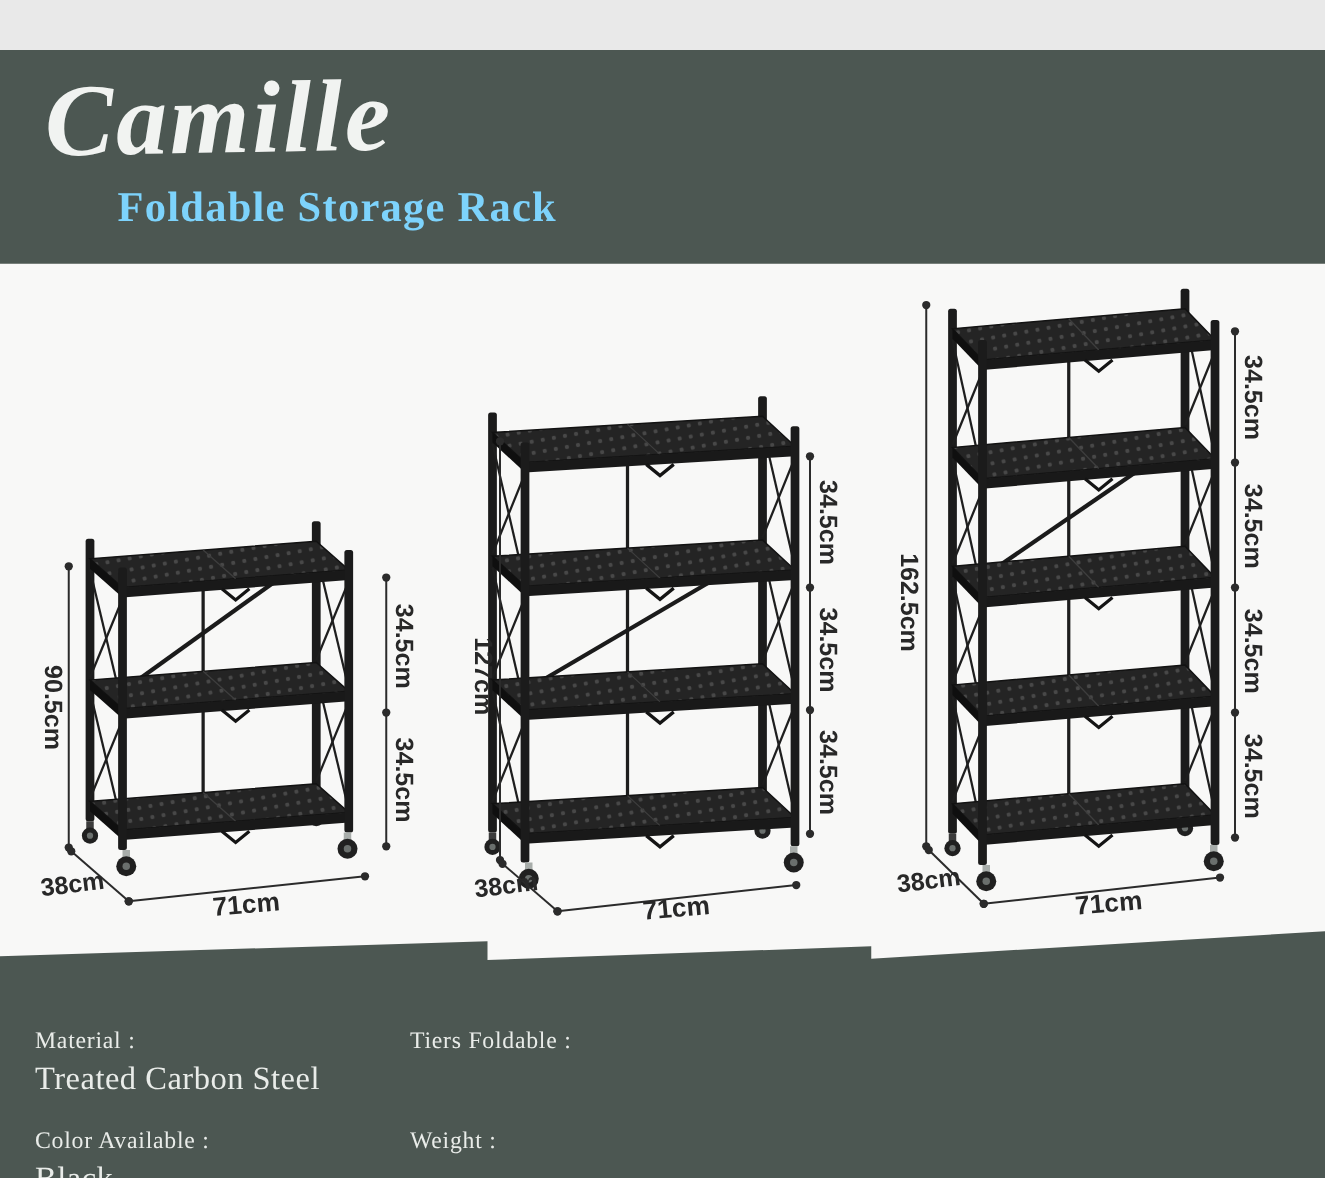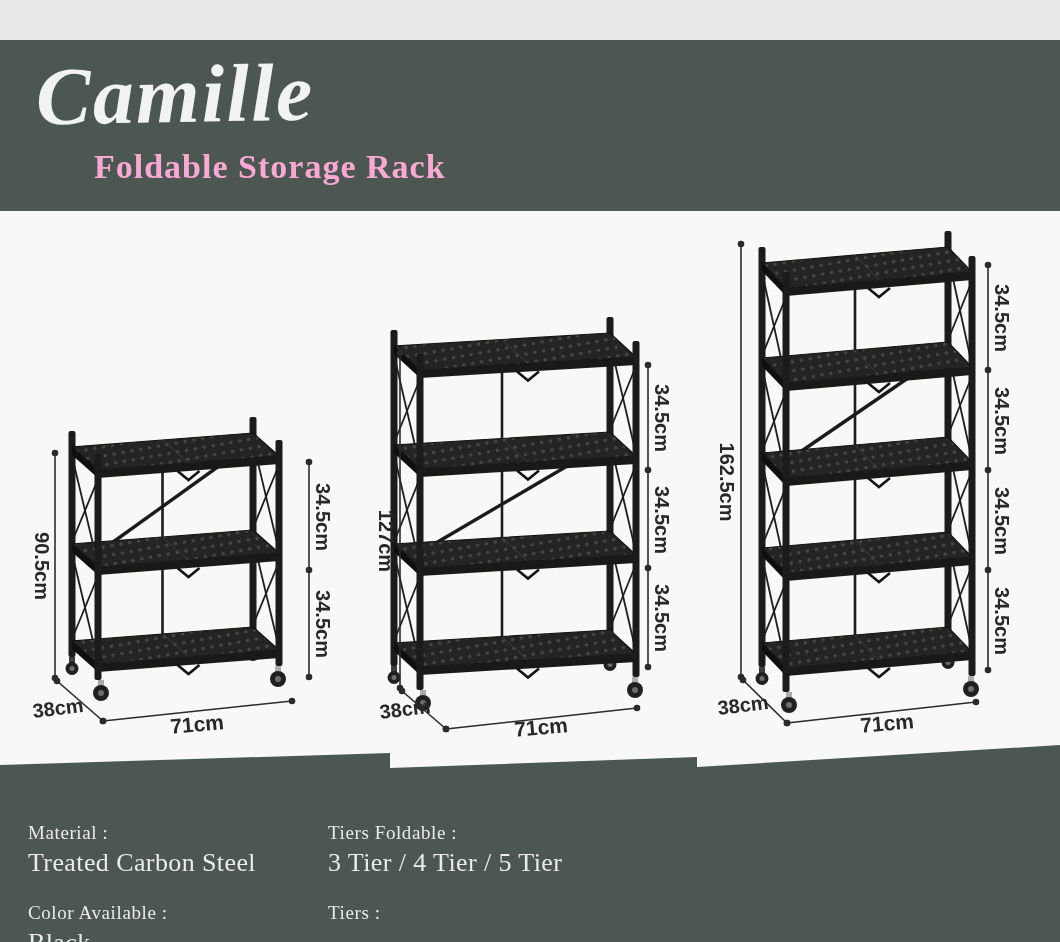--- a/index.html
+++ b/index.html
@@ -4,21 +4,21 @@
 <style>
   html,body{margin:0;padding:0;background:#e9e9e9;}
   .canvas{position:relative;width:1060px;height:942px;overflow:hidden;background:#F8F8F7;
           font-family:"Liberation Sans",sans-serif;margin-top:40px;}
   
   .header{position:absolute;left:0;top:0;width:1060px;height:171px;background:#4C5752;}
   .brand{position:absolute;left:36px;top:8px;font-family:"Liberation Serif",serif;
          font-style:italic;font-weight:700;font-size:82px;color:#F1F3F1;letter-spacing:2px;
          transform:rotate(-1deg);}
   .subtitle{position:absolute;left:94px;top:108px;font-family:"Liberation Serif",serif;
-            font-weight:700;font-size:34px;color:#f9a8d4;letter-spacing:1px;}
+            font-weight:700;font-size:34px;color:#7dd3fc;letter-spacing:1px;}
   
   #scene{position:absolute;left:0;top:0;width:1060px;height:942px;}
   
   .dim{position:absolute;font-weight:700;font-size:20px;color:#282828;white-space:nowrap;
        transform:translate(-50%,-50%);line-height:1;}
   .dim.v{writing-mode:vertical-rl;text-orientation:sideways;}
   .dim.r7{transform:translate(-50%,-50%) rotate(-7deg);}
   .dim.r5{transform:translate(-50%,-50%) rotate(-5deg);font-size:21px;}
   
   .spec{position:absolute;color:#E9ECE9;font-family:"Liberation Serif",serif;white-space:nowrap;}
@@ -273,19 +273,18 @@
   <div class="spec" style="left:28px;top:862px">
     <div class="lbl">Color Available :</div>
     <div class="val">Black</div>
   </div>
   <div class="spec" style="left:28px;top:782px">
     <div class="lbl">Material :</div>
     <div class="val">Treated Carbon Steel</div>
   </div>
   <div class="spec" style="left:328px;top:782px">
     <div class="lbl">Tiers Foldable :</div>
-    <div class="val">3 Tier / 4 Tier / 5 Tier</div>
   </div>
   <div class="spec" style="left:328px;top:862px">
-    <div class="lbl">Tiers :</div>
+    <div class="lbl">Weight :</div>
   </div>
 
 </div>
 
 </body></html>

